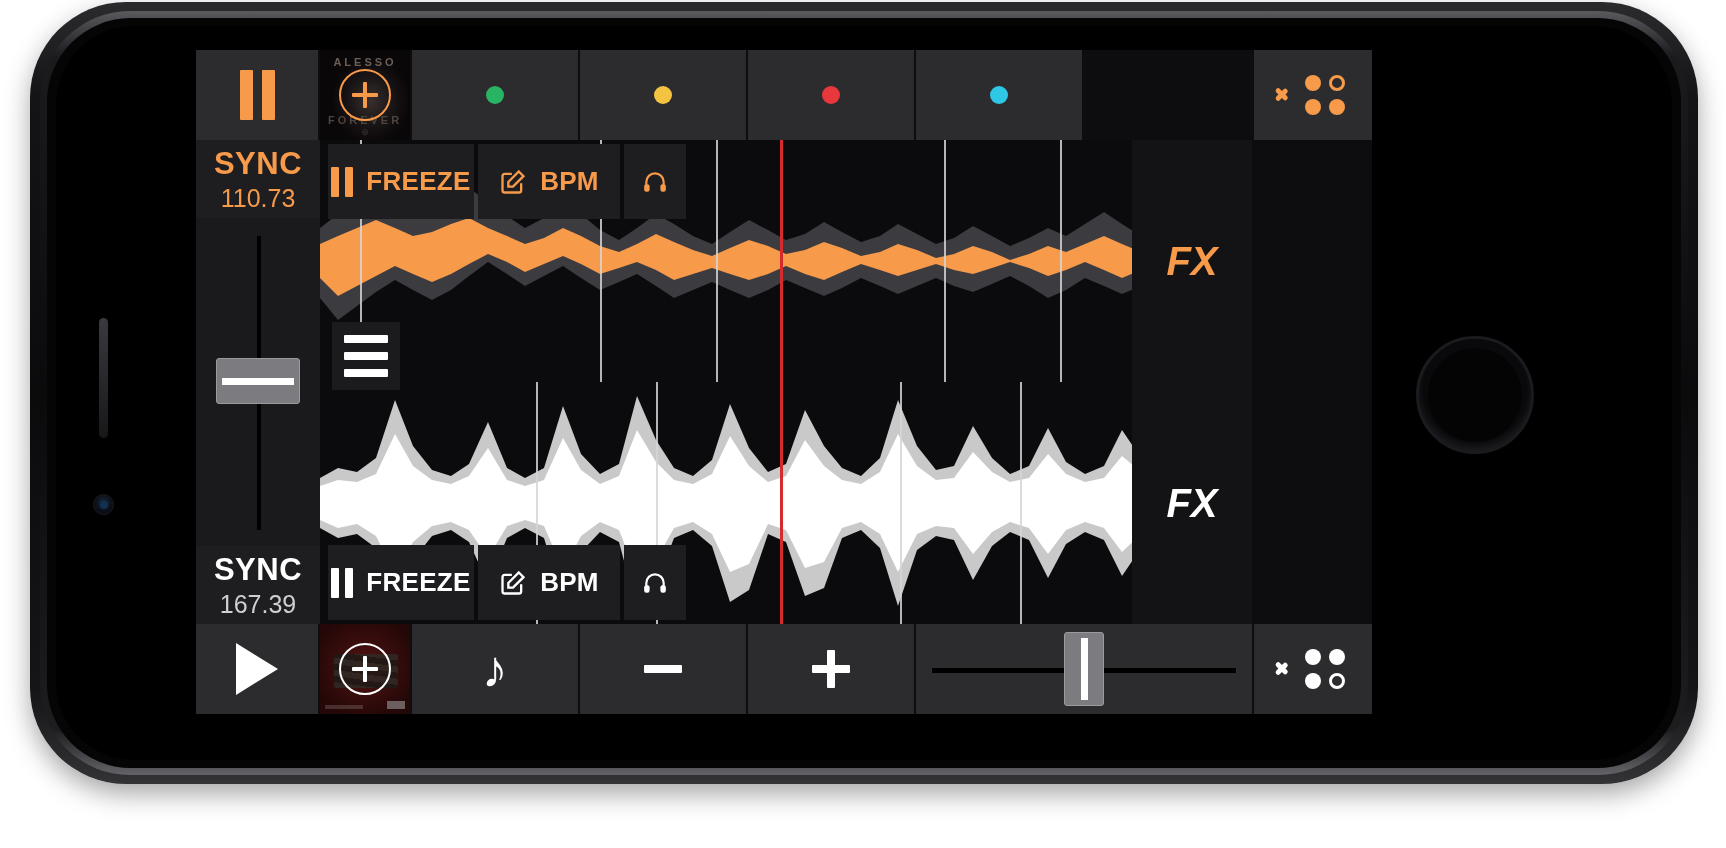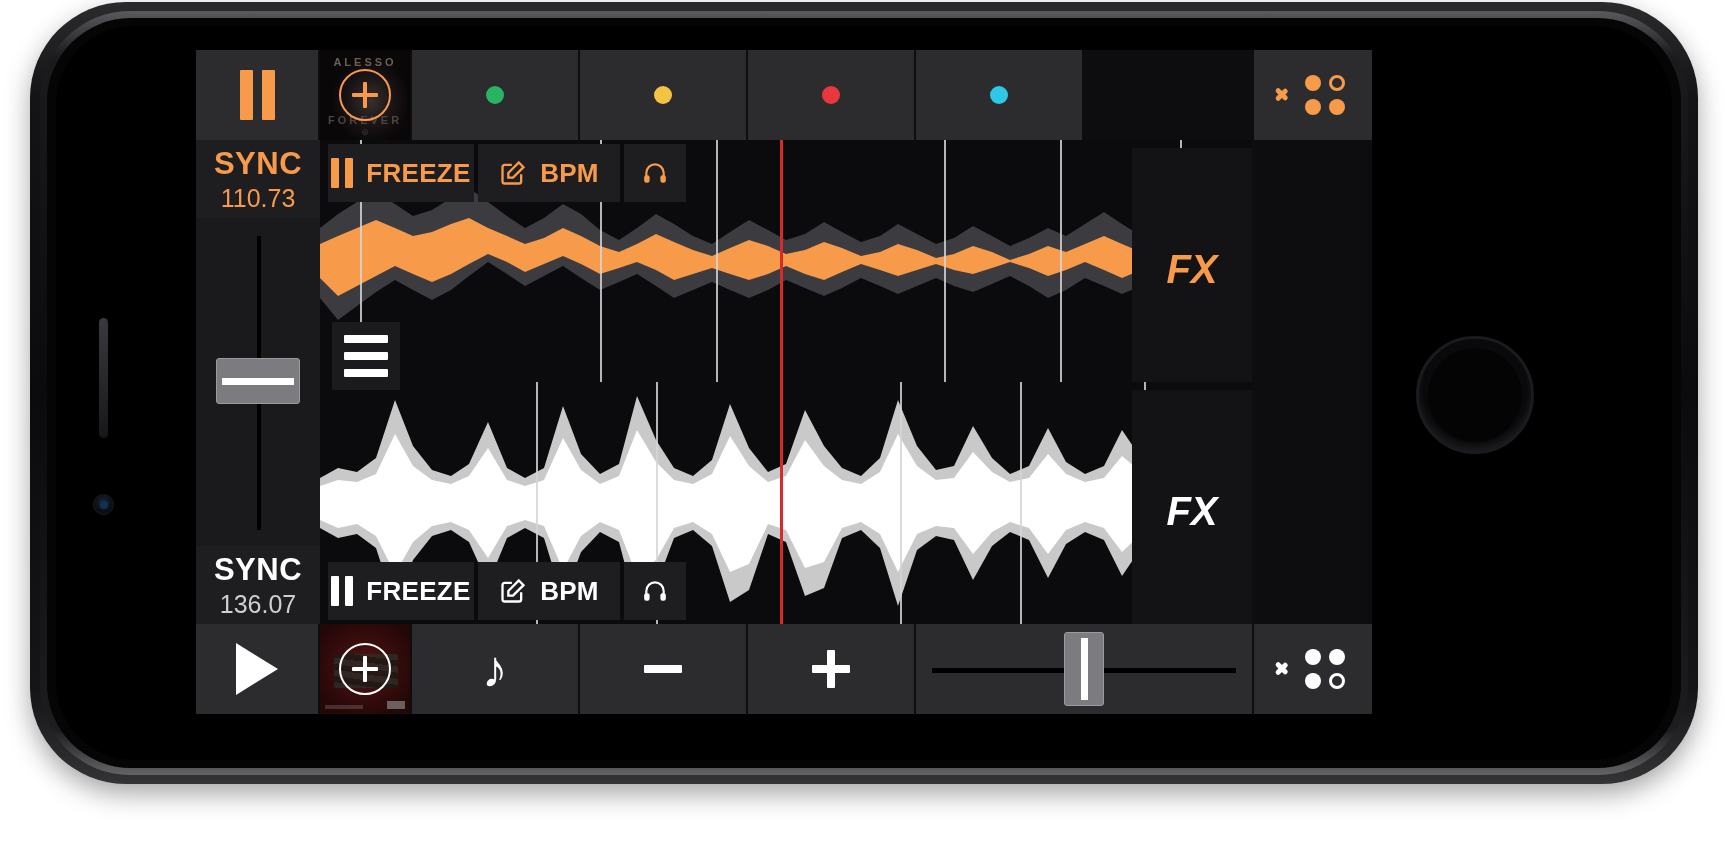--- a/index.html
+++ b/index.html
@@ -150,36 +150,36 @@
 
   .wave { position:absolute; left:0; top:0; width:932px; height:242px; }
   .wave svg { display:block; }
 
   .beatline { position:absolute; top:0; width:2px; height:242px; background:#d5d5d5; opacity:.85; }
   .playhead { position:absolute; top:0; width:3px; height:242px; background:#d52b2b; }
 
   
   .ctrl-row { position:absolute; display:flex; gap:4px; z-index:6; }
   .ctrl-btn {
-    height:58px; background:#1e1e21; display:flex; align-items:center;
+    height:75px; background:#1e1e21; display:flex; align-items:center;
     justify-content:center; gap:13px; padding:4px 18px;
   }
   .ctrl-btn .txt { font-size:26px; font-weight:700; letter-spacing:.3px; }
   .orange .txt { color:#f79a4a; }
   .white .txt  { color:#ffffff; }
   .ctrl-freeze { width:146px; }
   .ctrl-bpm { width:142px; }
   .ctrl-cue { width:62px; }
 
   .pause-sm { display:flex; gap:6px; }
   .pause-sm i { display:block; width:8px; height:30px; background:#f79a4a; border-radius:1px; }
   .white .pause-sm i { background:#ffffff; }
 
   .fx-label {
-    position:absolute; right:0; top:8px; width:120px; height:242px;
+    position:absolute; right:0; top:0; width:120px; height:242px;
     display:flex; align-items:center; justify-content:center;
     font-size:40px; font-style:italic; font-weight:700; background:#131316; z-index:5;
   }
   .fx-top { color:#f79a4a; }
   .fx-bot { color:#ffffff; }
 
   
   .hamburger {
     position:absolute; left:136px; top:272px; width:68px; height:68px;
     background:#1b1b1e; display:flex; flex-direction:column; align-items:center;
@@ -285,21 +285,21 @@
         <span class="val">110.73</span>
       </div>
 
       <div class="fader-zone">
         <div class="fader-track"></div>
         <div class="fader-knob"></div>
       </div>
 
       <div class="sync-box sync-bot" style="position:absolute;top:406px;">
         <span class="lbl">SYNC</span>
-        <span class="val">136.07</span>
+        <span class="val">167.39</span>
       </div>
     </div>
 
     <div class="deck deck-top">
       <div class="wave">
         <svg width="932" height="242" viewBox="0 0 932 242" preserveAspectRatio="none">
           <rect width="932" height="242" fill="#0b0b0d"></rect>
 
           <path fill="#3b3b40" d="
             M0,121 L0,88 L18,74 L37,62 L56,52 L75,64 L93,76 L112,70 L131,58 L149,48 L168,62 L187,76 L205,88 L224,78 L243,64 L261,74 L280,90 L299,100 L317,88 L336,74 L354,84 L373,96 L392,104 L410,92 L429,80 L448,90 L466,100 L485,94 L504,82 L522,92 L541,102 L560,96 L578,84 L597,94 L616,104 L634,98 L653,86 L672,96 L690,106 L709,98 L728,88 L746,96 L765,84 L784,72 L802,84 L821,96 L840,102 L858,92 L877,80 L896,58 L914,38 L932,30

